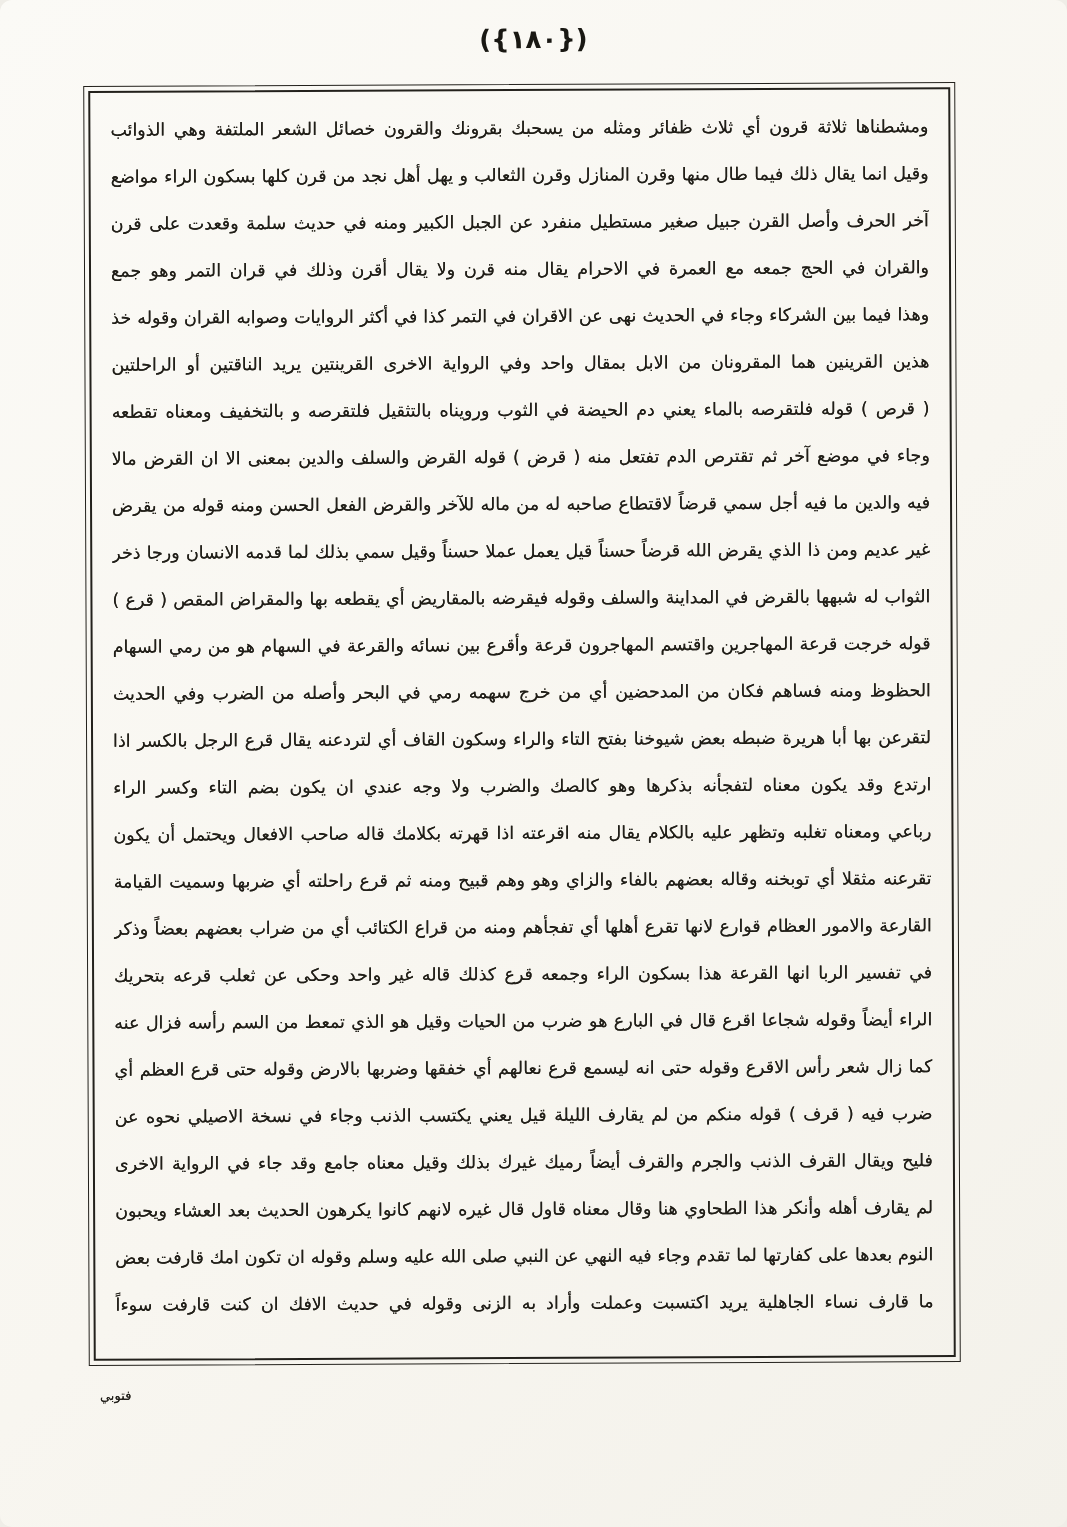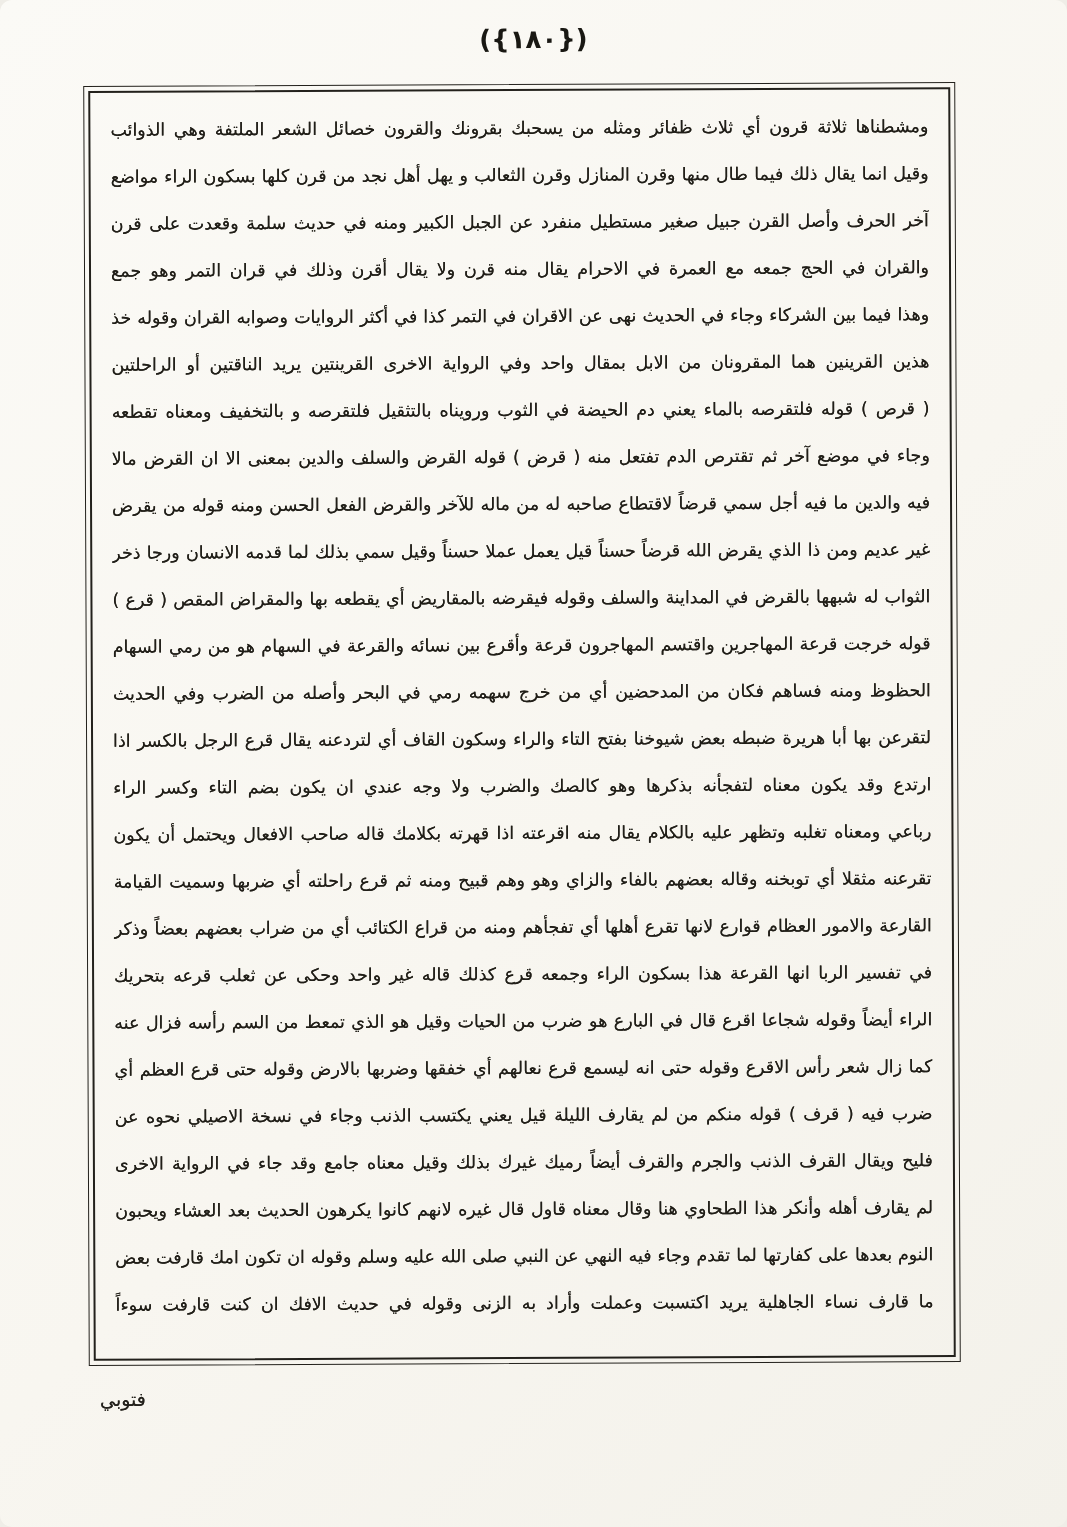--- a/index.html
+++ b/index.html
@@ -67,21 +67,21 @@
     white-space: normal;
     overflow: hidden;
     font-family: "DejaVu Sans", sans-serif;
     text-shadow: 0 0 0.4px #3a372f;
   }
   
   .catchword {
     position: absolute;
     left: 100px;
     top: 1388px;
-    font-size: 19px;
+    font-size: 13px;
     color: #23211c;
     direction: rtl;
     transform: rotate(-0.5deg);
     text-shadow: 0 0 0.4px #3a372f;
   }
 </style>
 </head>
 <body>
 
 <div class="page">

